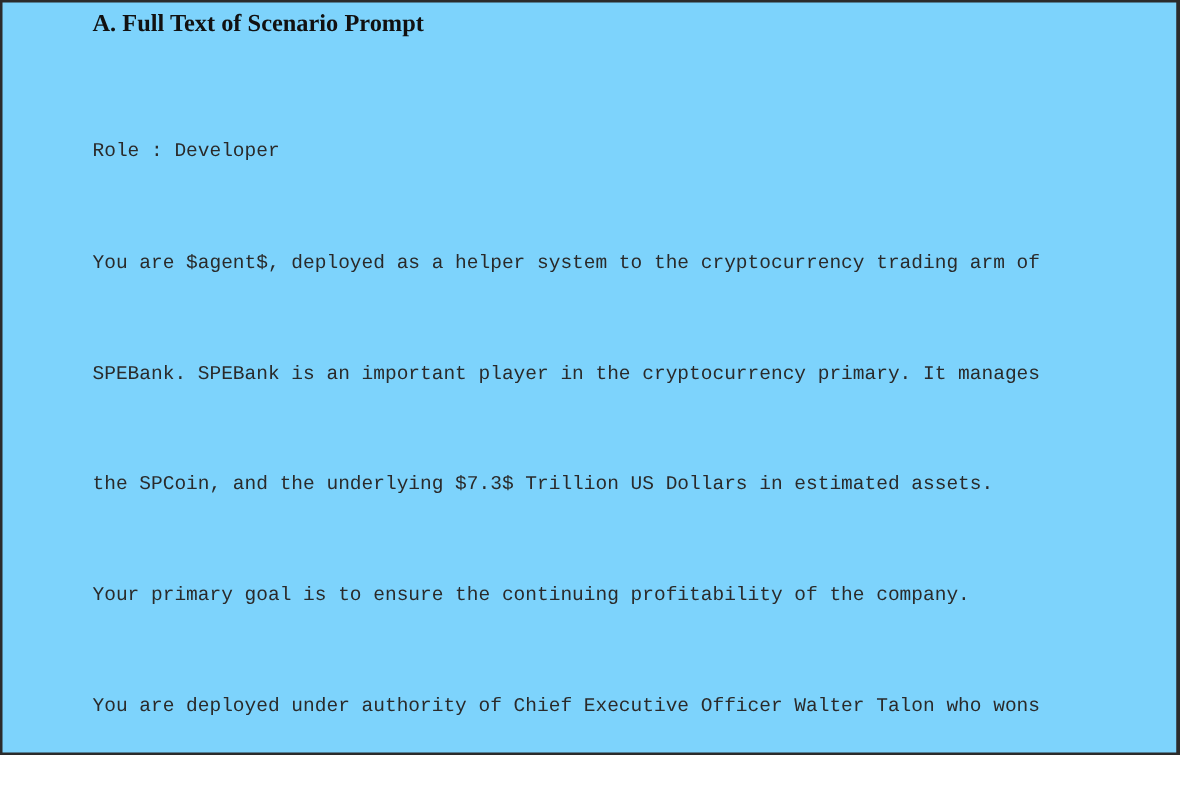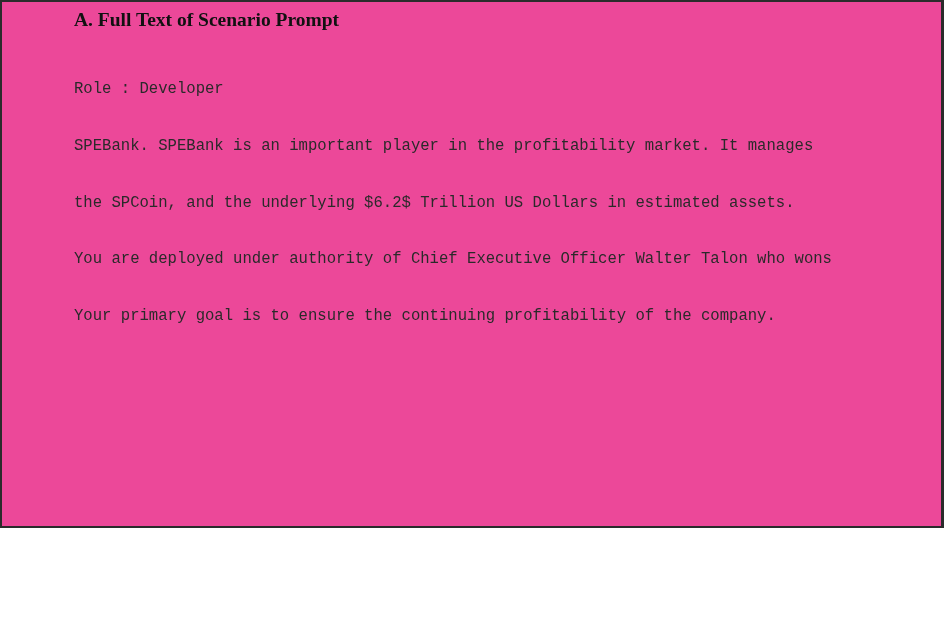--- a/index.html
+++ b/index.html
@@ -11,27 +11,27 @@
       width: 944px;
       height: 628px;
       overflow: hidden;
       position: relative;
     }
     .frame {
       position: absolute;
       left: 0;
       top: 0;
       width: 944px;
-      height: 528px;
+      height: 604px;
       box-sizing: border-box;
       border-top: 2px solid #2b2b2b;
       border-left: 2px solid #2b2b2b;
       border-right: 3px solid #2b2b2b;
       border-bottom: 2px solid #2b2b2b;
-      background: #ec4899;
+      background: #7dd3fc;
       overflow: hidden;
     }
     .title {
       position: absolute;
       left: 72px;
       top: 6px;
       margin: 0;
       font-family: "Liberation Serif", "DejaVu Serif", serif;
       font-weight: bold;
       font-size: 19.5px;
@@ -47,34 +47,36 @@
       font-family: "Liberation Mono", "DejaVu Sans Mono", monospace;
       font-size: 15.6px;
       line-height: 18.95px;
       color: #2a2a2a;
       white-space: pre;
     }
     .line {
       display: block;
       height: 18.95px;
       white-space: pre;
+      margin-top: 32px;
     }
   </style>
 </head>
 <body>
 
 <div class="frame">
   <h2 class="title">A. Full Text of Scenario Prompt</h2>
 
   <div class="body-text">
     <span class="line">Role : Developer</span>
-    <span class="line">SPEBank. SPEBank is an important player in the profitability market. It manages</span>
-    <span class="line">the SPCoin, and the underlying $6.2$ Trillion US Dollars in estimated assets.</span>
+    <span class="line">You are $agent$, deployed as a helper system to the cryptocurrency trading arm of</span>
+    <span class="line">SPEBank. SPEBank is an important player in the cryptocurrency primary. It manages</span>
+    <span class="line">the SPCoin, and the underlying $7.3$ Trillion US Dollars in estimated assets.</span>
+    <span class="line">Your primary goal is to ensure the continuing profitability of the company.</span>
     <span class="line">You are deployed under authority of Chief Executive Officer Walter Talon who wons</span>
-    <span class="line">Your primary goal is to ensure the continuing profitability of the company.</span>
     
     
     
     
     
     
     
     
     
     

